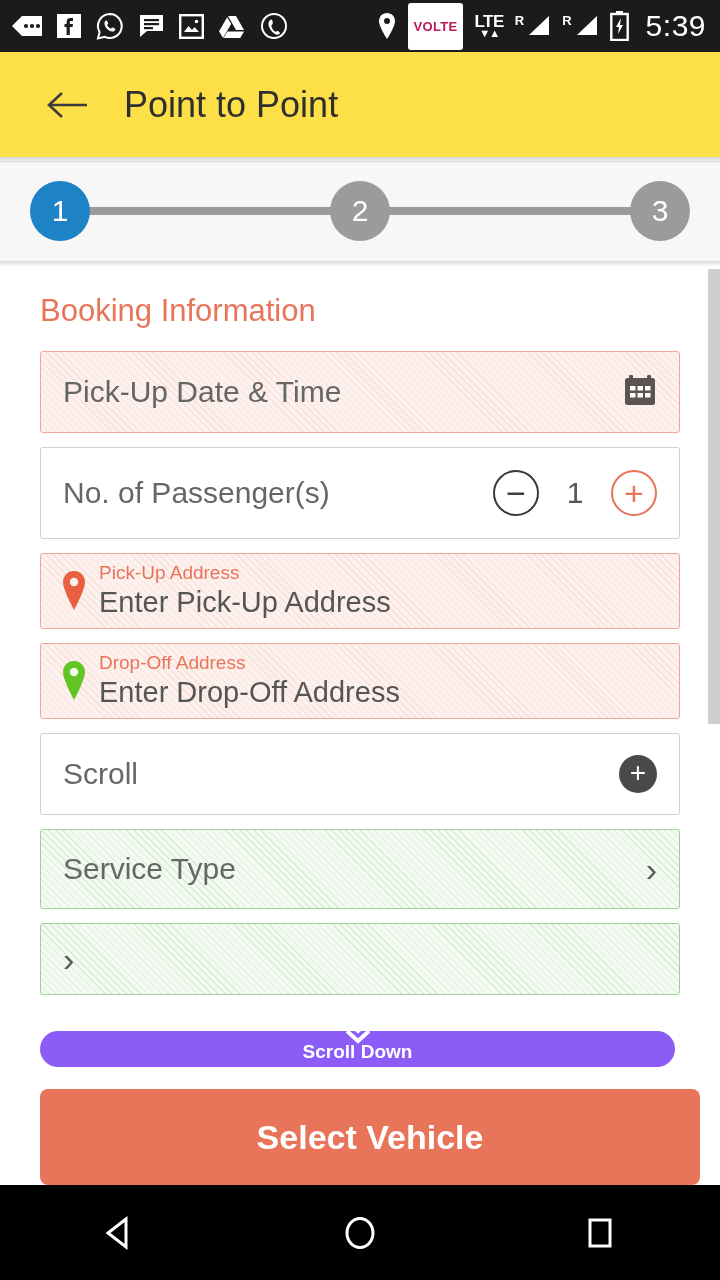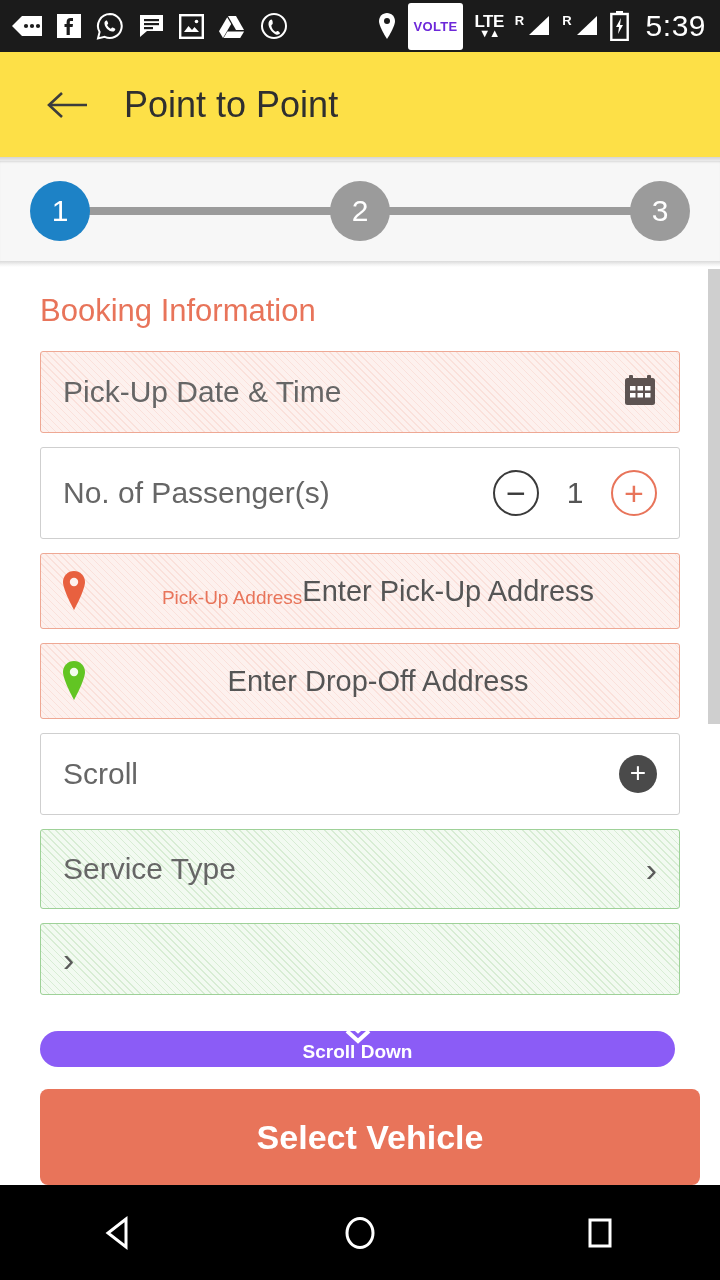--- a/index.html
+++ b/index.html
@@ -14,21 +14,21 @@
   
   .statusbar{
     height:52px; background:#1b1b1b; color:#fff;
     display:flex; align-items:center; padding:0 14px 0 12px;
   }
   .sb-left{ display:flex; align-items:center; gap:14px; }
   .sb-right{ display:flex; align-items:center; gap:11px; margin-left:auto; }
   .sb-ico{ display:flex; align-items:center; justify-content:center; }
   .sb-time{ font-size:30px; letter-spacing:0.5px; margin-left:6px; }
   .volte-box{
-    border:2px solid #fff; border-radius:3px; background:#fff; color:#6d28d9;
+    border:2px solid #fff; border-radius:3px; background:#fff; color:#be185d;
     font-size:13px; font-weight:bold; padding:14px 4px; letter-spacing:0.3px;text-align:center;
   }
   .lte-wrap{ display:flex; flex-direction:column; align-items:center; line-height:1; }
   .lte-txt{ font-size:17px; font-weight:bold; letter-spacing:-0.5px; }
   .lte-arrows{ font-size:11px; letter-spacing:-1px; margin-top:-2px; }
   .sig-wrap{ display:flex; align-items:flex-start; }
   .sig-r{ font-size:13px; font-weight:bold; margin-right:1px; }
 
   
   .appbar{
@@ -109,21 +109,21 @@
   .circ-btn{
     width:46px; height:46px; border-radius:50%; display:flex;
     align-items:center; justify-content:center; font-size:34px; line-height:1;
     cursor:pointer;
   }
   .circ-minus{ border:2px solid #3a3a3a; color:#3a3a3a; }
   .circ-plus{ border:2px solid #e8745a; color:#e8745a; }
   .qty-val{ font-size:30px; color:#555; min-width:20px; text-align:center; }
 
   
-  .addr-body{ display:flex; flex-direction:row; justify-content:center;align-items:flex-end; }
+  .addr-body{ display:flex; flex-direction:column; justify-content:center; }
   .addr-label{ font-size:19px; color:#e8745a; line-height:1.15; }
   .addr-ph{ font-size:29px; color:#555; line-height:1.25; }
   .pin{ width:34px; margin-right:8px; display:flex; justify-content:center; }
 
   
   .plus-solid{
     width:38px; height:38px; border-radius:50%; background:#4a4a4a;
     color:#fff; font-size:28px; line-height:36px; text-align:center; cursor:pointer;
   }
   .chev-right{ font-size:34px; color:#5a5a5a; line-height:1; cursor:pointer; }
@@ -317,20 +317,21 @@
     </div>
 
     <div class="field pink hatch-pink f-addr">
       <span class="pin">
         <svg width="26" height="42" viewBox="0 0 26 42">
             <path d="M13 1C6.9 1 2 5.9 2 12c0 8 11 28 11 28s11-20 11-28c0-6.1-4.9-11-11-11z" fill="#62c523"></path>
             <circle cx="13" cy="12" r="4.2" fill="#f3fbee"></circle>
           </svg>
       </span>
       <span class="addr-body grow">
+        <span class="addr-label">Drop-Off Address</span>
         <span class="addr-ph">Enter Drop-Off Address</span>
       </span>
     </div>
 
     <div class="field plain f-stops">
       <span class="field-label grow">Scroll</span>
       <span class="plus-solid">+</span>
     </div>
 
     <div class="field green hatch-green f-service">

